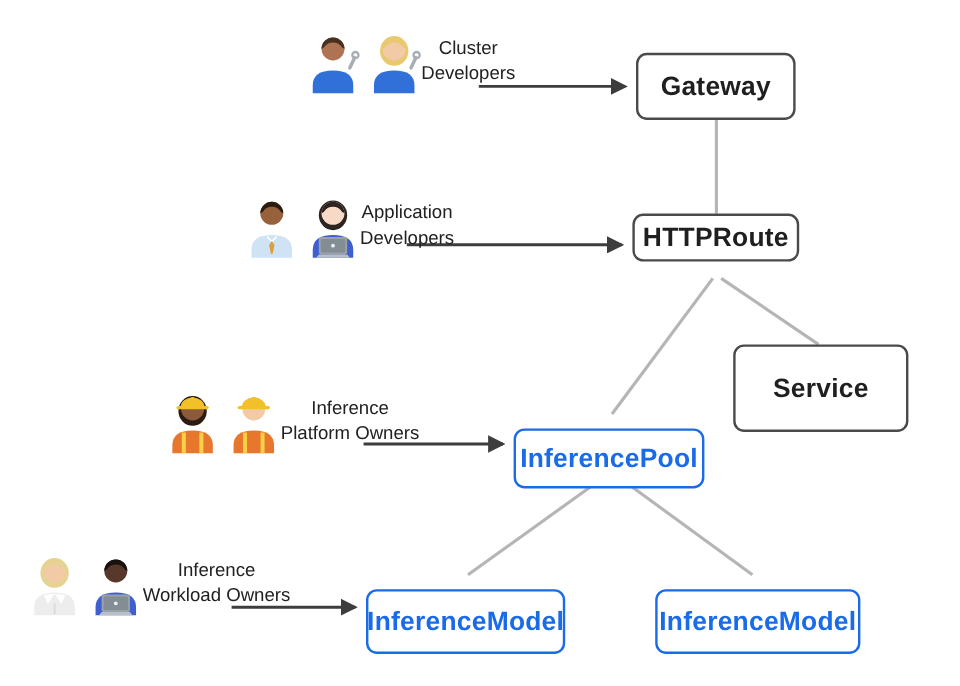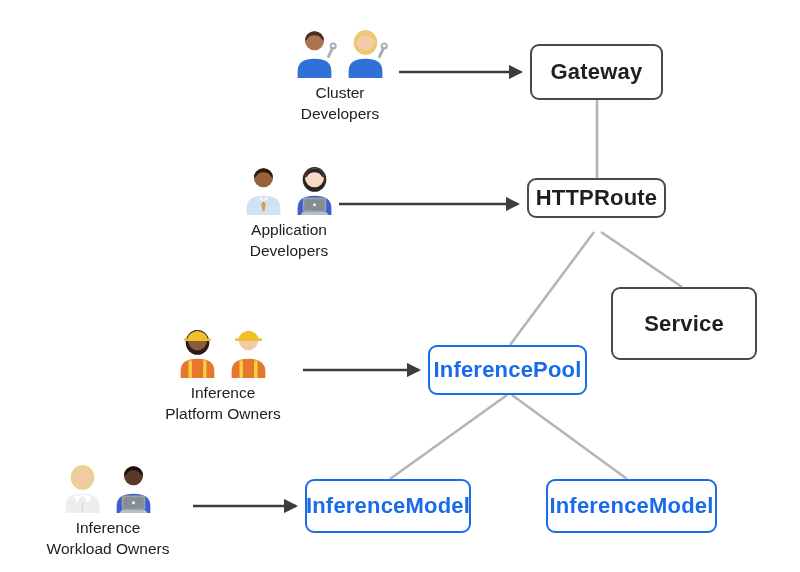--- a/index.html
+++ b/index.html
@@ -34,26 +34,27 @@
     align-items: center;
     justify-content: center;
     font-weight: bold;
     font-size: 22px;
     color: var(--node-text, #1f1f1f);
     letter-spacing: 0.2px;
   }
   .node.blue {
     border-color: var(--extension-blue, #1a6be8);
     color: var(--extension-blue, #1a6be8);
+    margin-top: 12px;
   }
   .actor {
     position: absolute;
     display: flex;
-    flex-direction: column;
-    align-items: center;
+    flex-direction: row;
+    align-items: flex-start;
   }
   .actor-icons {
     display: flex;
     gap: 6px;
     align-items: flex-end;
   }
   .actor-label {
     margin-top: 4px;
     text-align: center;
     font-size: 15.5px;

